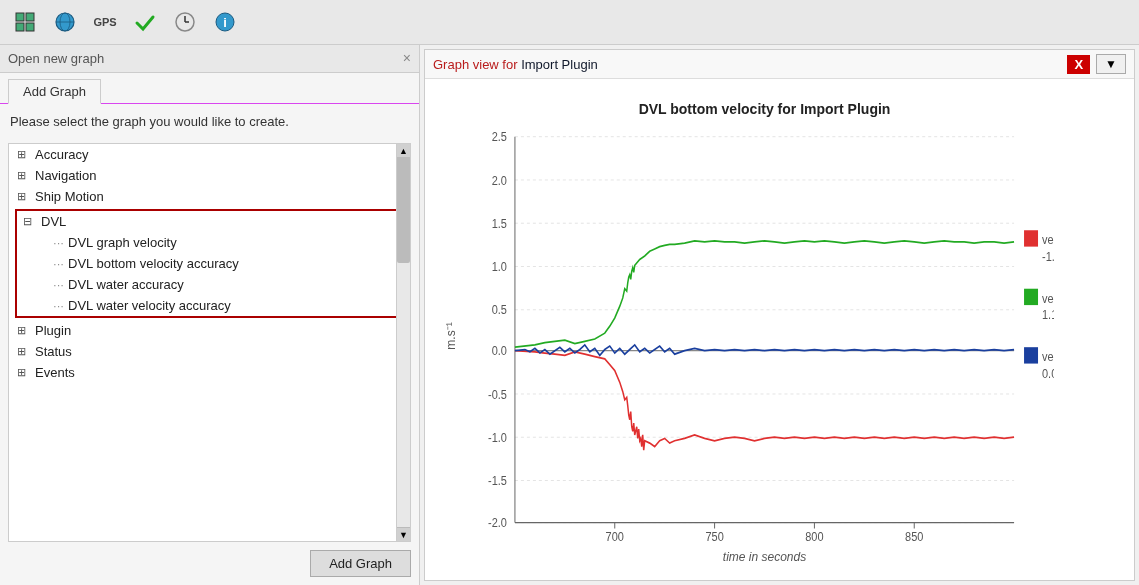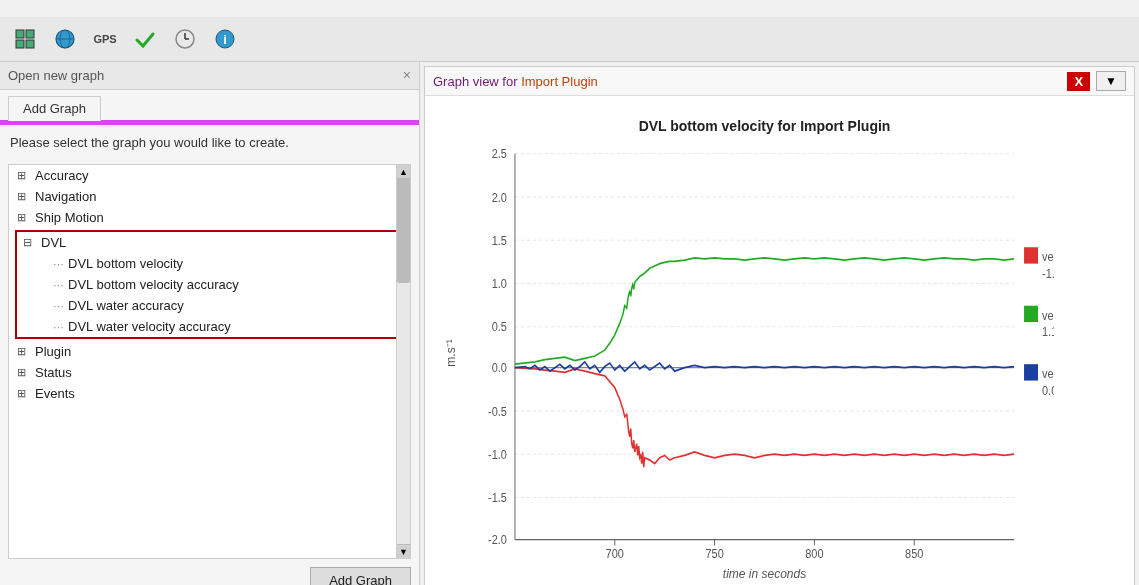--- a/index.html
+++ b/index.html
@@ -14,21 +14,20 @@
 
     
     #toolbar {
       background: #e8e8e8;
       border-bottom: 1px solid #ccc;
       height: 45px;
       display: flex;
       align-items: center;
       padding: 4px 8px;
       gap: 6px;
-      margin-top: 17px;
     }
 
     .toolbar-btn {
       width: 34px;
       height: 34px;
       display: flex;
       align-items: center;
       justify-content: center;
       cursor: pointer;
       border: 1px solid transparent;
@@ -84,21 +83,21 @@
     }
     .tab.active {
       background: #f5f5f5;
       border-bottom: 1px solid #f5f5f5;
       margin-bottom: -1px;
       z-index: 1;
     }
 
     #tab-content {
       padding: 10px 10px 6px;
-      border-top: 5px solid #d946ef;
+      border-top: 1px solid #d946ef;
     }
 
     #instruction-text {
       font-size: 13px;
       color: #333;
       margin-bottom: 8px;
     }
 
     
     #tree-container {
@@ -195,21 +194,21 @@
       background: #f8f8f8;
       border-bottom: 1px solid #ddd;
     }
 
     #graph-title-bar {
       font-size: 13px;
       color: #555;
     }
 
     #graph-title-bar span {
-      color: #701a75;
+      color: #b91c1c;
     }
 
     .graph-header-right {
       display: flex;
       align-items: center;
       gap: 6px;
     }
 
     #close-graph-btn {
       background: #cc0000;
@@ -352,21 +351,21 @@
           <span>Ship Motion</span>
         </div>
 
         <div id="dvl-group">
           <div class="dvl-header">
             <span class="tree-icon" style="color:#555;">⊟</span>
             <span>DVL</span>
           </div>
           <div class="dvl-child">
             <span style="margin-right:4px;color:#888;font-size:11px;">···</span>
-            <span>DVL bottom velocity</span>
+            <span>DVL graph velocity</span>
           </div>
           <div class="dvl-child">
             <span style="margin-right:4px;color:#888;font-size:11px;">···</span>
             <span>DVL bottom velocity accuracy</span>
           </div>
           <div class="dvl-child">
             <span style="margin-right:4px;color:#888;font-size:11px;">···</span>
             <span>DVL water accuracy</span>
           </div>
           <div class="dvl-child">
@@ -400,21 +399,21 @@
     </div>
 
     <div id="add-graph-btn-container">
       <button id="add-graph-btn">Add Graph</button>
     </div>
   </div>
 
   <div id="right-panel">
     <div id="graph-header">
       <div id="graph-title-bar">
-        <span>Graph view for </span><span style="color:#c2410c;">Import Plugin</span>
+        <span>Graph view for </span><span style="color:#0f172a;">Import Plugin</span>
       </div>
       <div class="graph-header-right">
         <button id="close-graph-btn">X</button>
         <button id="dropdown-btn">▼</button>
       </div>
     </div>
 
     <div id="graph-area">
       <div id="chart-title">DVL bottom velocity for Import Plugin</div>
 

